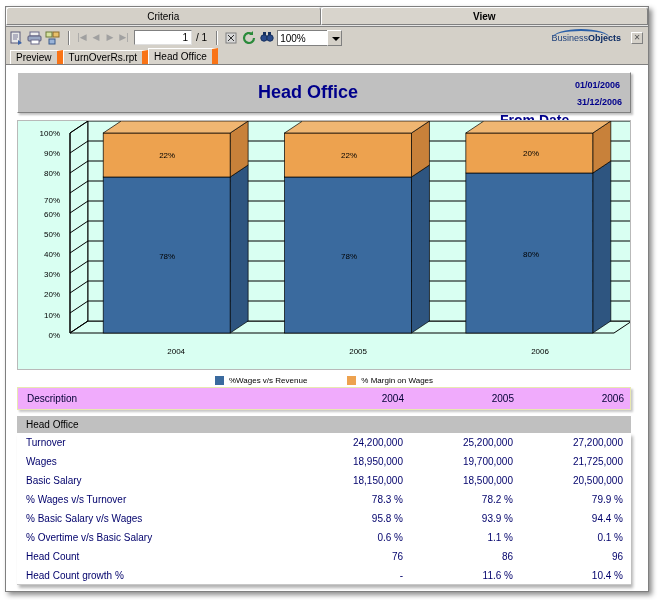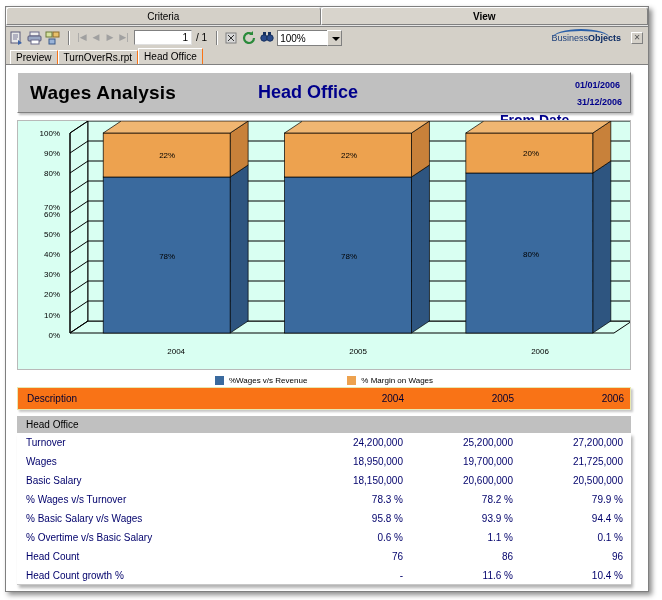--- a/index.html
+++ b/index.html
@@ -103,21 +103,21 @@
     height:17px;background:#d4d0c8;
     border-bottom:1px solid #808080;
     display:flex;align-items:flex-end;padding-left:4px;
     box-sizing:border-box;
   }
   .subtab{
     height:14px;line-height:14px;
     padding:0 5px;font-size:10px;
     background:#d4d0c8;
     border-left:1px solid #fff;border-top:1px solid #fff;
-    border-right:1px solid #f97316;
+    border-right:6px solid #f97316;
     box-sizing:border-box;
   }
   .subtab.active{
     height:16px;line-height:15px;font-weight:normal;
     background:#d8d4cc;
   }
 
   
   .report{
     position:relative;
@@ -177,21 +177,21 @@
   .legend{
     position:absolute;left:11px;top:305px;width:614px;height:20px;
     display:flex;justify-content:center;align-items:center;gap:40px;
   }
   .leg-item{display:flex;align-items:center;font-size:8px;color:#000;}
   .leg-sw{width:9px;height:9px;margin-right:5px;display:inline-block;}
 
   
   .thead{
     position:absolute;left:11px;top:322px;width:614px;height:23px;
-    background:#f97316;
+    background:#f0abfc;
     border:1px solid #e8e8b0;
     box-sizing:border-box;
     box-shadow:2px 2px 2px rgba(0,0,0,.22);
   }
   .grp-row{
     position:absolute;left:11px;top:351px;width:614px;height:17px;
     background:#c0c0c0;
     box-sizing:border-box;
   }
   .tbl-body{
@@ -301,34 +301,33 @@
       <span>TurnOverRs.rpt</span>
     </div>
     <div class="subtab active">
       <span>Head Office</span>
     </div>
   </div>
 
   <div class="report">
 
     <div class="rpt-header">
-      <div class="rpt-title">Wages Analysis</div>
       <div class="rpt-sub">Head Office</div>
       <div class="dt-lbl a">From Date</div>
       <div class="dt-val a">01/01/2006</div>
       <div class="dt-lbl b">To Date</div>
       <div class="dt-val b">31/12/2006</div>
     </div>
 
     <div class="chart-wrap">
       <div class="yaxis-labels" id="yaxis">
           <div class="ylab" style="top: 12.0968px;">100%</div>
           <div class="ylab" style="top: 32.2581px;">90%</div>
           <div class="ylab" style="top: 52.4194px;">80%</div>
-          <div class="ylab" style="top: 86px;">70%</div>
+          <div class="ylab" style="top: 79px;">70%</div>
           <div class="ylab" style="top: 92.7419px;">60%</div>
           <div class="ylab" style="top: 112.903px;">50%</div>
           <div class="ylab" style="top: 133.065px;">40%</div>
           <div class="ylab" style="top: 153.226px;">30%</div>
           <div class="ylab" style="top: 173.387px;">20%</div>
           <div class="ylab" style="top: 193.548px;">10%</div>
           <div class="ylab" style="top: 213.71px;">0%</div>
         </div>
       <svg class="plot" id="plotsvg" viewBox="0 0 612 248" preserveAspectRatio="none">
           <polygon points="52,12 596,12 596,212 52,212" fill="#d9fff2"></polygon>
@@ -424,21 +423,21 @@
         </div>
         <div class="trow">
           <div class="c-desc">Wages</div>
           <div class="c-num">18,950,000</div>
           <div class="c-num">19,700,000</div>
           <div class="c-num">21,725,000</div>
         </div>
         <div class="trow">
           <div class="c-desc">Basic Salary</div>
           <div class="c-num">18,150,000</div>
-          <div class="c-num">20,600,000</div>
+          <div class="c-num">18,500,000</div>
           <div class="c-num">20,500,000</div>
         </div>
         <div class="trow">
           <div class="c-desc">% Wages v/s Turnover</div>
           <div class="c-num">78.3 %</div>
           <div class="c-num">78.2 %</div>
           <div class="c-num">79.9 %</div>
         </div>
         <div class="trow">
           <div class="c-desc">% Basic Salary v/s Wages</div>

